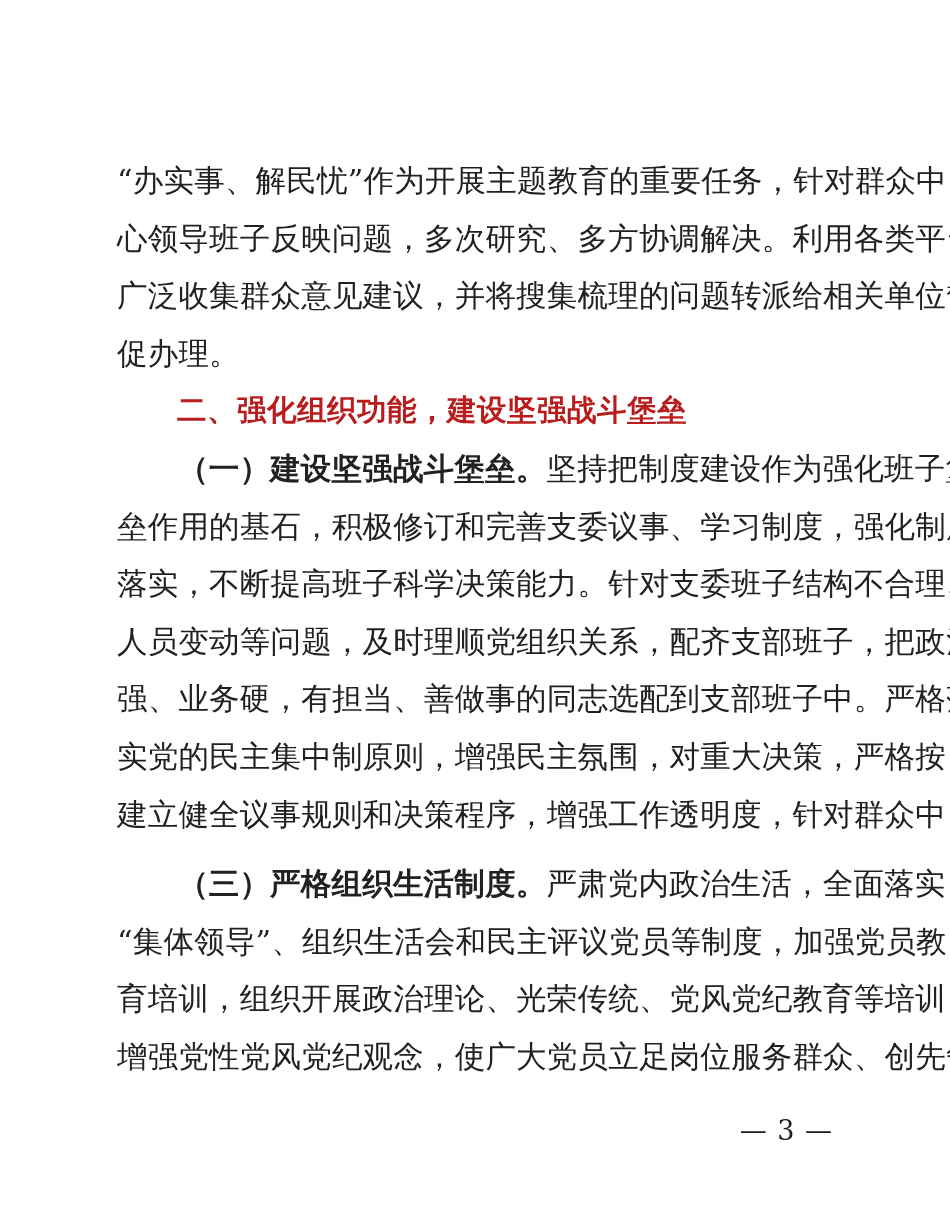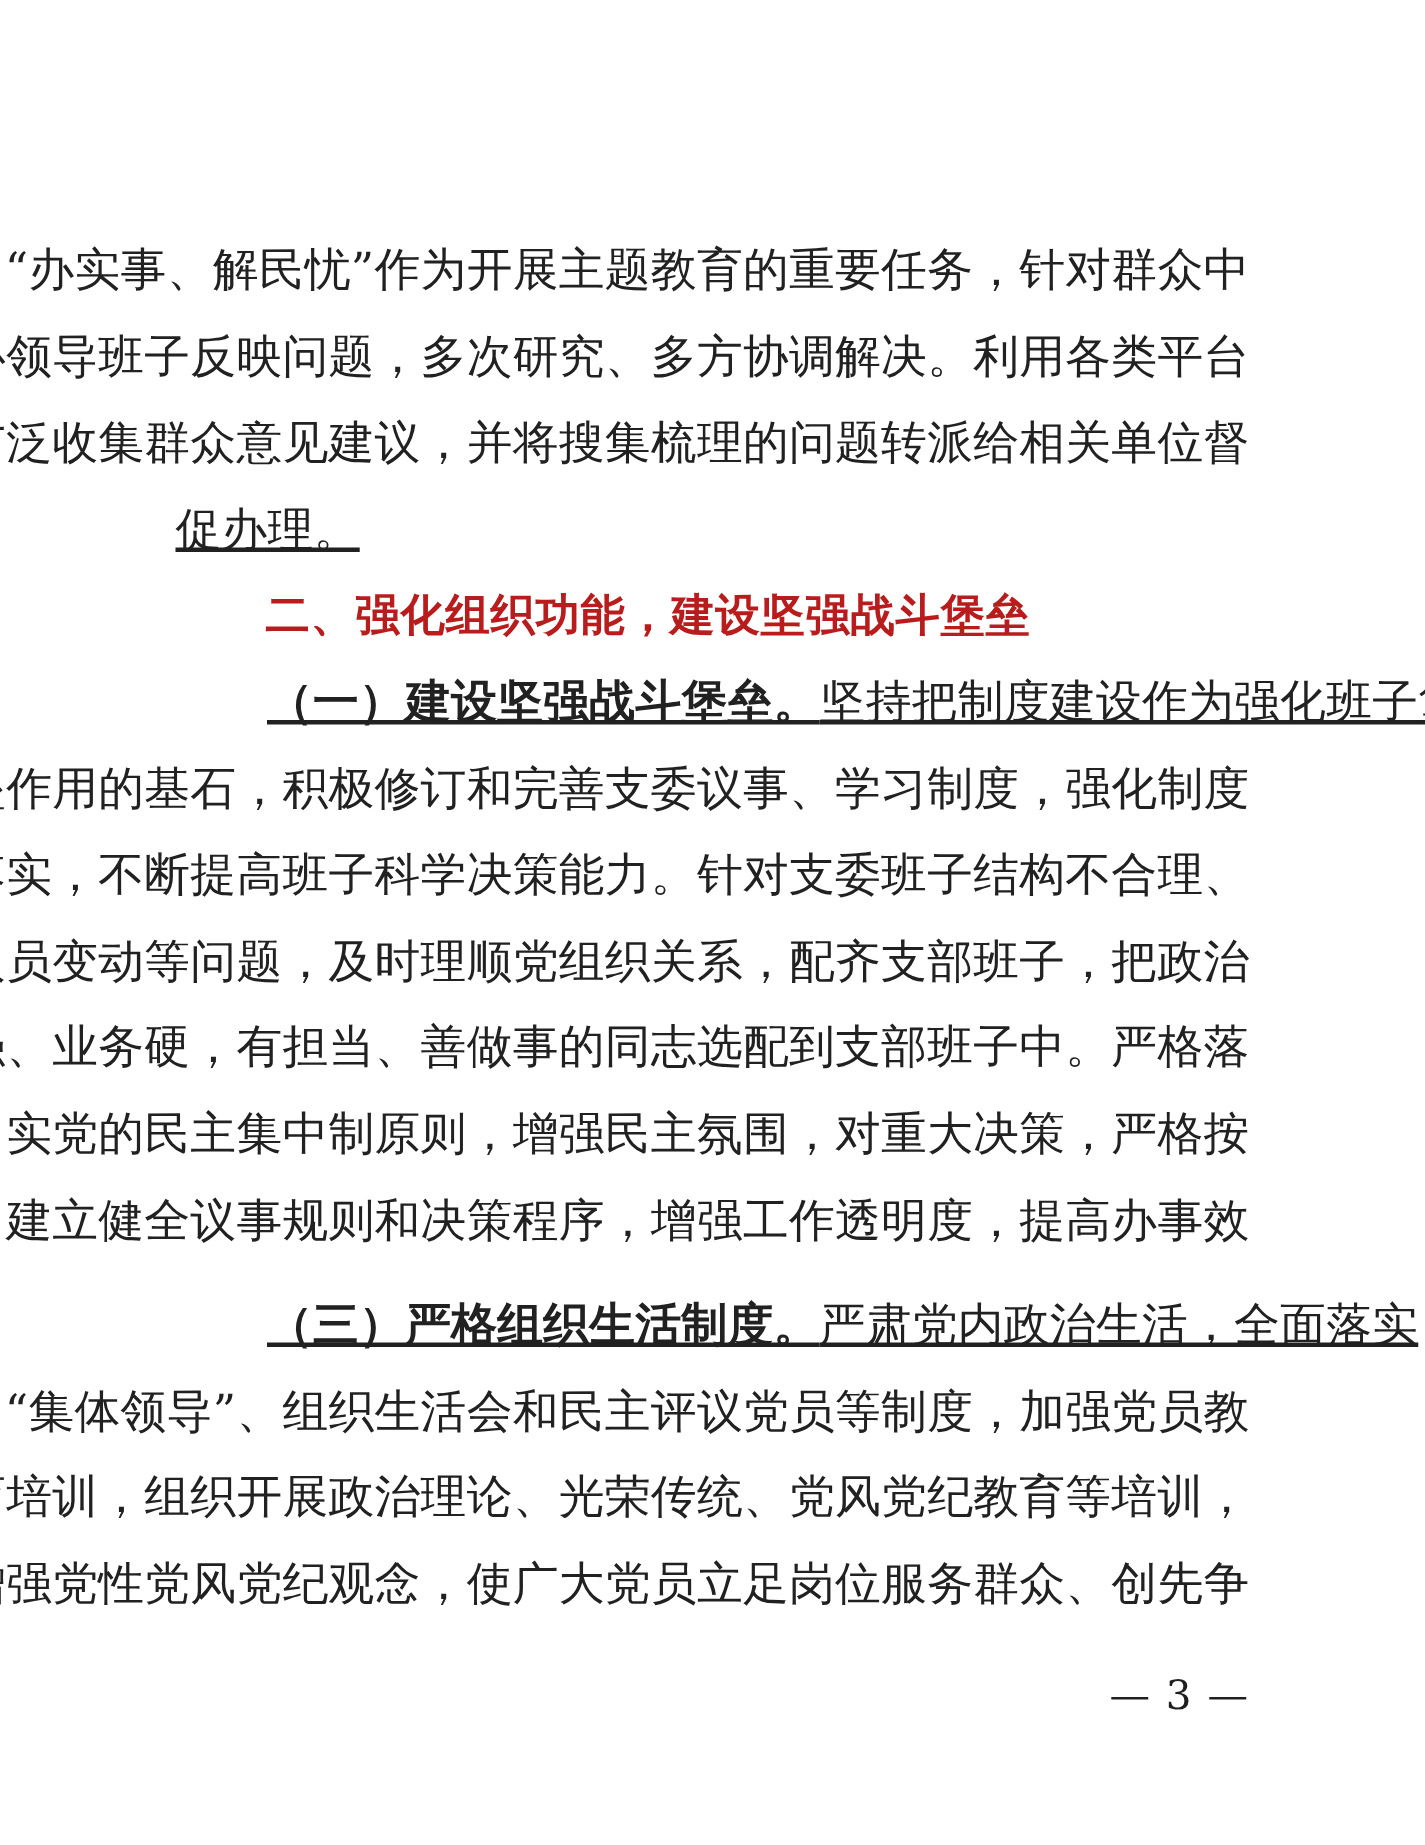--- a/index.html
+++ b/index.html
@@ -33,31 +33,30 @@
     line-height: 57.6px;
     white-space: nowrap;
     font-size: 30.5px;
     letter-spacing: 0.2px;
     color: #212121;
   }
 
   
   .line.just {
     display: flex;
-    justify-content: flex-end;
+    justify-content: flex-start;
   }
   .line.just > span {
     display: inline-block;
   }
 
   
   .line.flush {
     display: block;
     text-align: left;
-    text-decoration: underline;
   }
 
   
   .indent {
     padding-left: 61px;
   }
 
   
   .lead {
     font-weight: 700;
@@ -126,21 +125,21 @@
       <div class="line just">
           <span>人员变动等问题，及时理顺党组织关系，配齐支部班子，把政治</span>
         </div>
       <div class="line just">
           <span>强、业务硬，有担当、善做事的同志选配到支部班子中。严格落</span>
         </div>
       <div class="line just">
           <span>实党的民主集中制原则，增强民主氛围，对重大决策，严格按</span>
         </div>
       <div class="line just">
-          <span>建立健全议事规则和决策程序，增强工作透明度，提高办事效</span>
+          <span>建立健全议事规则和决策程序，增强工作透明度，针对群众中</span>
         </div>
     </div>
 
     <div class="para-gap"></div>
 
     <div>
       <div class="line flush indent"><span class="lead">（三）严格组织生活制度。</span><span>严肃党内政治生活，全面落实</span></div>
       <div class="line just">
           <span>“集体领导”、组织生活会和民主评议党员等制度，加强党员教</span>
         </div>

